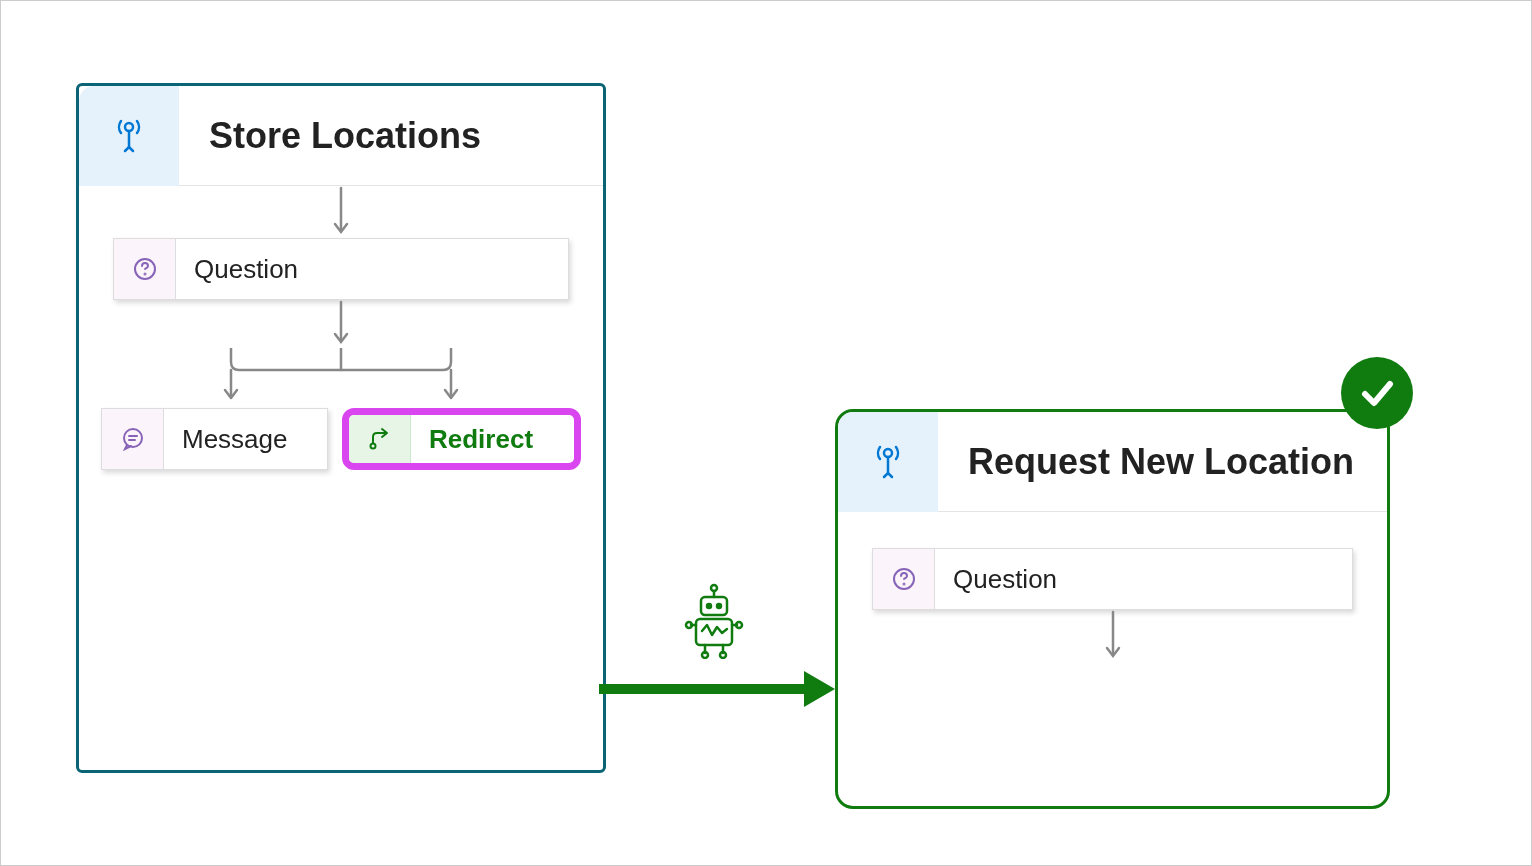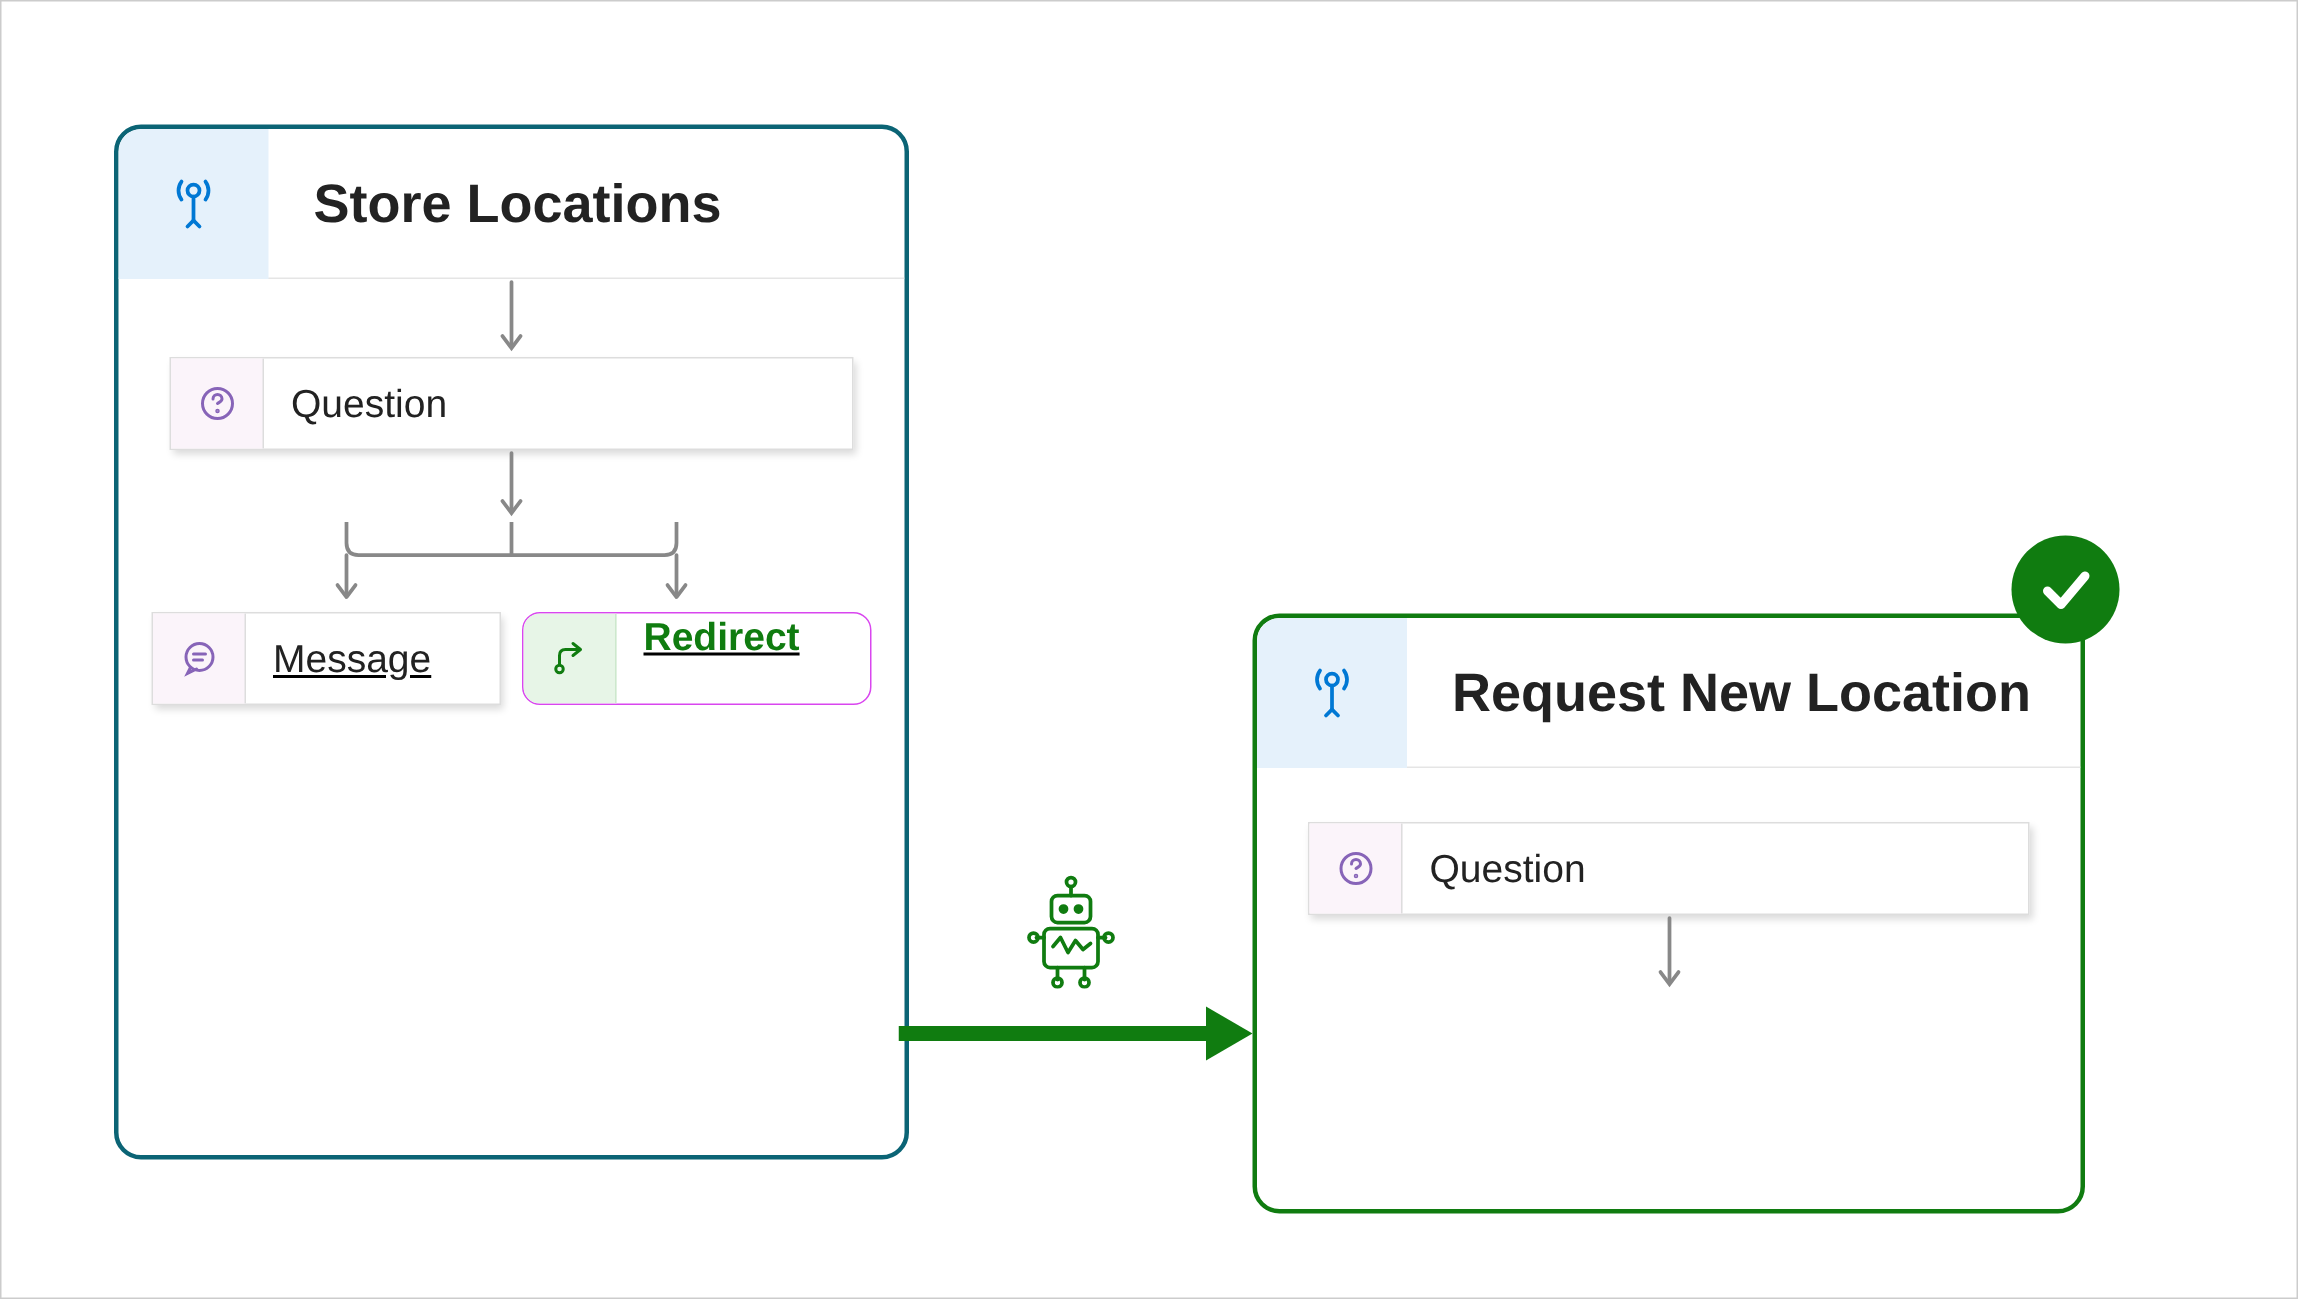--- a/index.html
+++ b/index.html
@@ -13,21 +13,21 @@
     }
 
     
     .topic-left {
       position: absolute;
       left: 75px;
       top: 82px;
       width: 530px;
       height: 690px;
       border: 3px solid #0b6475;
-      border-radius: 18px;
+      border-radius: 6px;
       background: #fff;
       overflow: hidden;
     }
     .topic-right {
       position: absolute;
       left: 834px;
       top: 408px;
       width: 555px;
       height: 400px;
       border: 3px solid #107c10;
@@ -100,23 +100,23 @@
       font-size: 26px;
       color: #222;
       padding-left: 18px;
     }
     .node-purple { background: #fbf4fa; }
     .node-blue   { background: #e5f1fb; }
     .node-green  { background: #e7f5e7; }
 
     .redirect-node {
       display: flex;
-      align-items: flex-start;
+      align-items: center;
       height: 62px;
-      border: 1px solid #d946ef;
+      border: 7px solid #d946ef;
       border-radius: 12px;
       overflow: hidden;
       background: #fff;
     }
     .redirect-node .node-label {
       font-weight: 600;
       color: #107c10;
     }
 
     
@@ -153,21 +153,21 @@
       width: 72px;
       height: 72px;
       border-radius: 50%;
       background: #107c10;
       display: flex;
       align-items: center;
       justify-content: center;
     }
 
     .section-pad { padding: 0 34px; }
-    .row-2col { display: flex; gap: 14px; padding: 0 22px; text-decoration: underline; }
+    .row-2col { display: flex; gap: 14px; padding: 0 22px; }
     .row-2col > * { flex: 1; }
   </style>
 </head>
 <body>
 
 <div class="topic-left">
   <div class="topic-header">
     <div class="topic-icon-box">
       <svg width="36" height="42" viewBox="0 0 36 42">
         <g fill="none" stroke="#0078d4" stroke-width="2.5" stroke-linecap="round">

